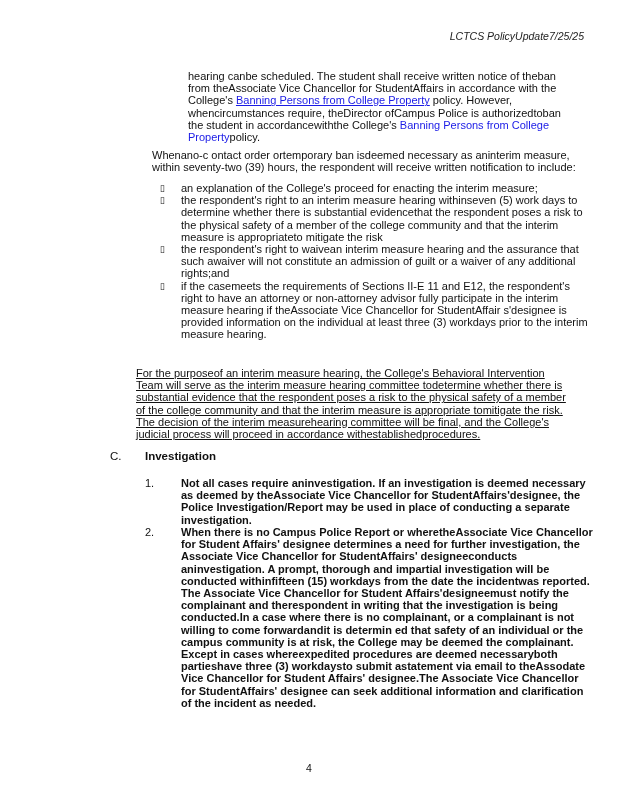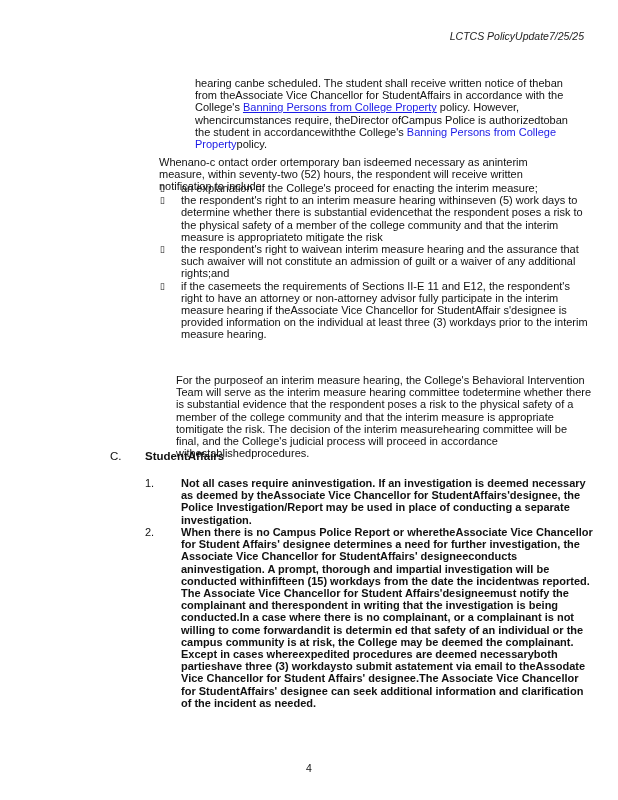--- a/index.html
+++ b/index.html
@@ -6,30 +6,30 @@
   body {
     width: 618px; height: 800px; position: relative; overflow: hidden;
     font-family: "Liberation Sans", sans-serif; font-size: 11px; color: #111111;
     line-height: 12.2px;
   }
   .header {
     position: absolute; top: 30px; right: 34px;
     font-style: italic; font-size: 10.5px; color: #222;
   }
   .block { position: absolute; left: 0; right: 0; }
-  p { margin: 14px; }
+  p { margin: 7px; }
   .indent-ban { left: 181px; width: 405px; top: 63px; }
   .link { color: #1a1ae6; }
   .link.ul { text-decoration: underline; }
   .notice { left: 145px; width: 445px; top: 142px; }
   .bullets { left: 160px; width: 430px; top: 182px; }
   .bullet { display: flex; }
   .bullet .glyph { width: 21px; flex: none; font-size: 9px; }
   .bullet .btext { flex: 1; }
-  .purpose { left: 162px; width: 445px; top: 360px; }
+  .purpose { left: 129px; width: 445px; top: 360px; text-decoration: underline; }
   .section-c { left: 110px; top: 450px; font-weight: bold; font-size: 11.5px; }
   .section-c .letter { font-weight: normal; display: inline-block; width: 35px; }
   .item { display: flex; }
   .item .num { width: 36px; flex: none; }
   .item .itext { flex: 1; font-weight: bold; }
   .item1 { left: 145px; width: 450px; top: 477px; }
   .item2 { left: 145px; width: 450px; top: 526px; }
   .pagenum { position: absolute; top: 762px; left: 0; right: 0; text-align: center; font-size: 10.5px; }
 </style>
 </head>
@@ -37,21 +37,21 @@
 
 <div class="header">LCTCS PolicyUpdate7/25/25</div>
 
 <div class="block indent-ban">
   <p>
     <span>hearing canbe scheduled. The student shall receive written notice of theban from theAssociate Vice Chancellor for StudentAffairs in accordance with the College's </span><span class="link ul">Banning Persons from College Property</span><span> policy. However, whencircumstances require, theDirector ofCampus Police is authorizedtoban the student in accordancewiththe College's </span><span class="link">Banning Persons from College Property</span><span>policy.</span>
   </p>
 </div>
 
 <div class="block notice">
-  <p>Whenano-c ontact order ortemporary ban isdeemed necessary as aninterim measure, within seventy-two (52) hours, the respondent will receive written notification to include:</p>
+  <p>Whenano-c ontact order ortemporary ban isdeemed necessary as aninterim measure, within seventy-two (39) hours, the respondent will receive written notification to include:</p>
 </div>
 
 <div class="block bullets">
   <div class="bullet">
     <span class="glyph">▯</span>
     <span class="btext">an explanation of the College's proceed for enacting the interim measure;</span>
   </div>
   <div class="bullet">
     <span class="glyph">▯</span>
     <span class="btext">the respondent's right to an interim measure hearing withinseven (5) work days to determine whether there is substantial evidencethat the respondent poses a risk to the physical safety of a member of the college community and that the interim measure is appropriateto mitigate the risk</span>
@@ -64,21 +64,21 @@
     <span class="glyph">▯</span>
     <span class="btext">if the casemeets the requirements of Sections II-E 11 and E12, the respondent's right to have an attorney or non-attorney advisor fully participate in the interim measure hearing if theAssociate Vice Chancellor for StudentAffair s'designee is provided information on the individual at least three (3) workdays prior to the interim measure hearing.</span>
   </div>
 </div>
 
 <div class="block purpose">
   <p>For the purposeof an interim measure hearing, the College's Behavioral Intervention Team will serve as the interim measure hearing committee todetermine whether there is substantial evidence that the respondent poses a risk to the physical safety of a member of the college community and that the interim measure is appropriate tomitigate the risk. The decision of the interim measurehearing committee will be final, and the College's judicial process will proceed in accordance withestablishedprocedures.</p>
 </div>
 
 <div class="block section-c">
-  <span class="letter">C.</span><span>StudentAffairs</span>
+  <span class="letter">C.</span><span>Investigation</span>
 </div>
 
 <div class="block item1 item">
   <span class="num">1.</span>
   <span class="itext">Not all cases require aninvestigation. If an investigation is deemed necessary as deemed by theAssociate Vice Chancellor for StudentAffairs'designee, the Police Investigation/Report may be used in place of conducting a separate investigation.</span>
 </div>
 
 <div class="block item2 item">
   <span class="num">2.</span>
   <span class="itext">When there is no Campus Police Report or wheretheAssociate Vice Chancellor for Student Affairs' designee determines a need for further investigation, the Associate Vice Chancellor for StudentAffairs' designeeconducts aninvestigation. A prompt, thorough and impartial investigation will be conducted withinfifteen (15) workdays from the date the incidentwas reported. The Associate Vice Chancellor for Student Affairs'designeemust notify the complainant and therespondent in writing that the investigation is being conducted.In a case where there is no complainant, or a complainant is not willing to come forwardandit is determin ed that safety of an individual or the campus community is at risk, the College may be deemed the complainant. Except in cases whereexpedited procedures are deemed necessaryboth partieshave three (3) workdaysto submit astatement via email to theAssodate Vice Chancellor for Student Affairs' designee.The Associate Vice Chancellor for StudentAffairs' designee can seek additional information and clarification of the incident as needed.</span>

